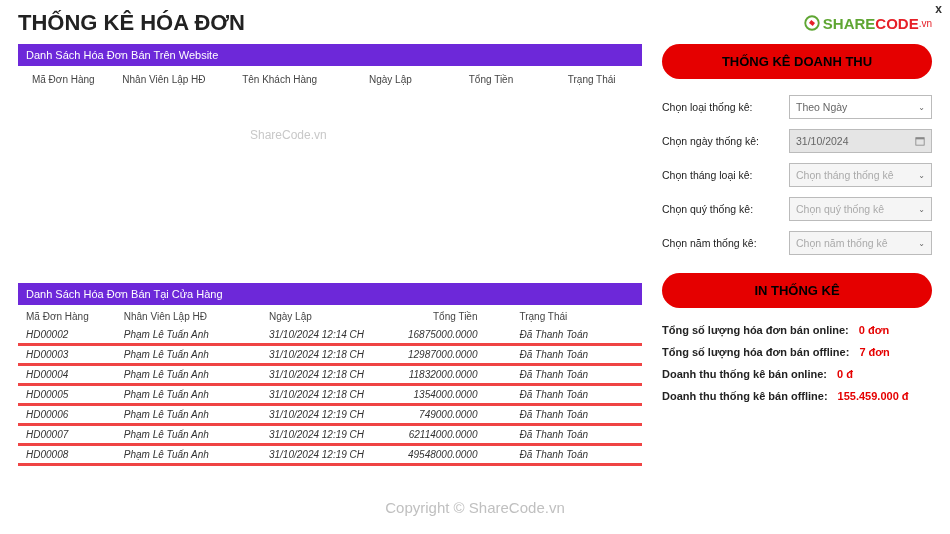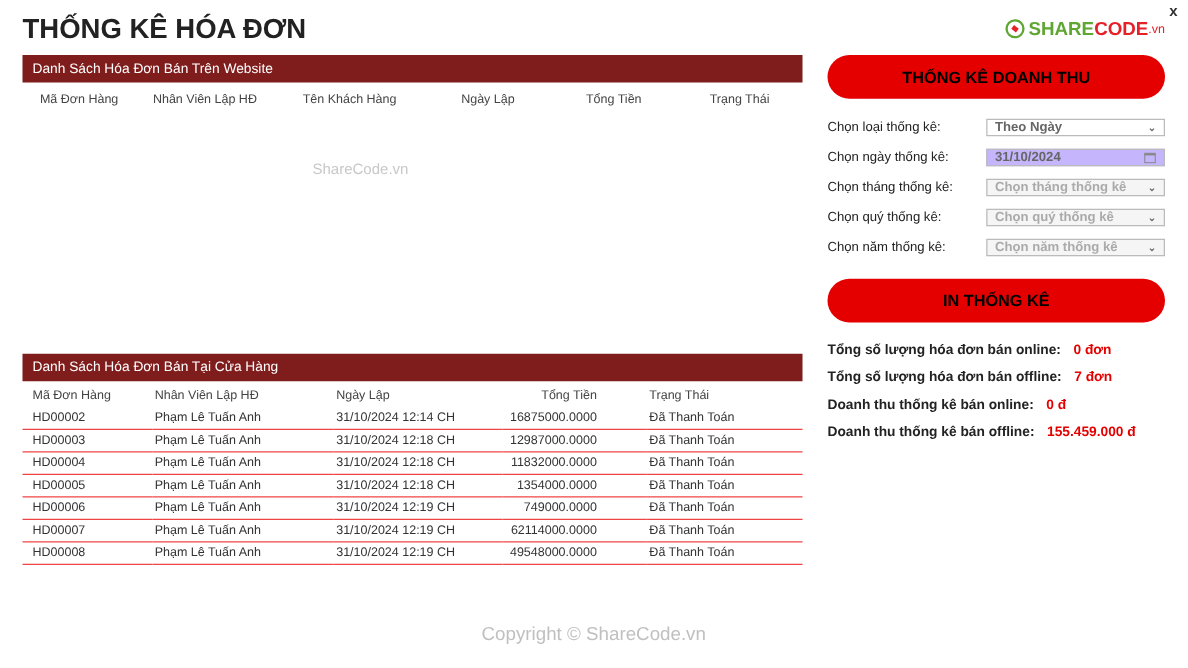--- a/index.html
+++ b/index.html
@@ -8,39 +8,39 @@
     .page-title { font-size: 22px; font-weight: bold; color: #222; }
     .logo { display: flex; align-items: center; font-size: 15px; font-weight: bold; }
     .logo-icon { width: 18px; height: 18px; margin-right: 2px; }
     .logo .green { color: #5fa633; }
     .logo .red { color: #e62028; }
     .logo .vn { color: #e62028; font-size: 10px; font-weight: normal; }
     .close-x { position: absolute; top: 2px; right: 8px; font-size: 12px; font-weight: bold; cursor: pointer; color: #333; }
     .main { display: flex; padding: 0 18px; gap: 20px; }
     .left-col { flex: 1; min-width: 0; }
     .right-col { width: 270px; flex-shrink: 0; }
-    .section-header { background: #7f1d1d; color: #fff; padding: 5px 8px; font-size: 11px; margin-bottom: 2px; }
+    .section-header { background: #6d28d9; color: #fff; padding: 5px 8px; font-size: 11px; margin-bottom: 2px; }
     table { width: 100%; border-collapse: collapse; font-size: 10px; }
     thead th { font-weight: normal; padding: 4px 2px; text-align: center; color: #444; }
-    tbody td { padding: 3px 2px; border-bottom: 1px solid #ef4444; color: #333; }
+    tbody td { padding: 3px 2px; border-bottom: 3px solid #ef4444; color: #333; font-style: italic; }
     .online-table { margin-bottom: 12px; }
     .online-table tbody { height: 180px; display: block; }
     .watermark { position: absolute; top: 128px; left: 250px; font-size: 12px; color: #c8c8c8; font-weight: 500; pointer-events: none; }
     .watermark2 { position: absolute; bottom: 18px; left: 50%; transform: translateX(-50%); font-size: 15px; color: #c0c0c0; font-weight: 500; pointer-events: none; }
     .offline-table thead th { text-align: center; }
     .offline-table td:nth-child(1), .offline-table th:nth-child(1) { padding-left: 8px; text-align: left; width: 100px; }
     .offline-table td:nth-child(2), .offline-table th:nth-child(2) { text-align: left; width: 140px; }
     .offline-table td:nth-child(3), .offline-table th:nth-child(3) { text-align: left; width: 130px; }
     .offline-table td:nth-child(4), .offline-table th:nth-child(4) { text-align: right; width: 110px; padding-right: 40px; }
     .offline-table td:nth-child(5), .offline-table th:nth-child(5) { text-align: left; width: 120px; }
     .btn-red { background: #e50000; color: #000000; font-weight: bold; font-size: 13px; text-align: center; padding: 10px; border-radius: 20px; margin-bottom: 16px; cursor: pointer; }
     .filter-row { display: flex; align-items: center; margin-bottom: 10px; gap: 23px; }
     .filter-label { width: 104px; font-size: 10.5px; color: #222; flex-shrink: 0; }
-    .filter-input { flex: 1; border: 1px solid #bbb; padding: 3px 6px; font-size: 10.5px; color: #666; background: #fff; display: flex; justify-content: space-between; align-items: center; height: 14px; font-weight: bold; }
-    .filter-input.date { background: #c4b5fd; }
+    .filter-input { flex: 1; border: 1px solid #bbb; padding: 3px 6px; font-size: 10.5px; color: #666; background: #fff; display: flex; justify-content: space-between; align-items: center; height: 24px; }
+    .filter-input.date { background: #e5e5e5; }
     .filter-input .caret { font-size: 8px; color: #666; }
     .filter-input .cal { width: 10px; height: 10px; }
     .summary-row { display: flex; align-items: baseline; margin-bottom: 10px; font-size: 11px; }
     .summary-label { font-weight: bold; color: #222; }
     .summary-value { margin-left: 10px; }
     .red-text { color: #e50000; font-weight: bold; }
     .right-spacer { height: 8px; }
     .online-table th { padding-top: 6px; padding-bottom: 6px; }
     .online-table thead th:nth-child(1) { width: 90px; }
     .online-table thead th:nth-child(2) { width: 110px; }
@@ -163,21 +163,21 @@
       <div class="filter-label">Chọn ngày thống kê:</div>
       <div class="filter-input date">
           <span>31/10/2024</span>
           <svg class="cal" viewBox="0 0 12 12">
             <rect x="1" y="2" width="10" height="9" fill="none" stroke="#888" stroke-width="1"></rect>
             <rect x="1" y="2" width="10" height="2" fill="#888"></rect>
           </svg>
         </div>
     </div>
     <div class="filter-row">
-      <div class="filter-label">Chọn tháng thống kê:</div>
+      <div class="filter-label">Chọn tháng loại kê:</div>
       <div class="filter-input" style="background:#f5f5f5;color:#aaa">
           <span>Chọn tháng thống kê</span>
           <span class="caret">⌄</span>
         </div>
     </div>
     <div class="filter-row">
       <div class="filter-label">Chọn quý thống kê:</div>
       <div class="filter-input" style="background:#f5f5f5;color:#aaa">
           <span>Chọn quý thống kê</span>
           <span class="caret">⌄</span>

